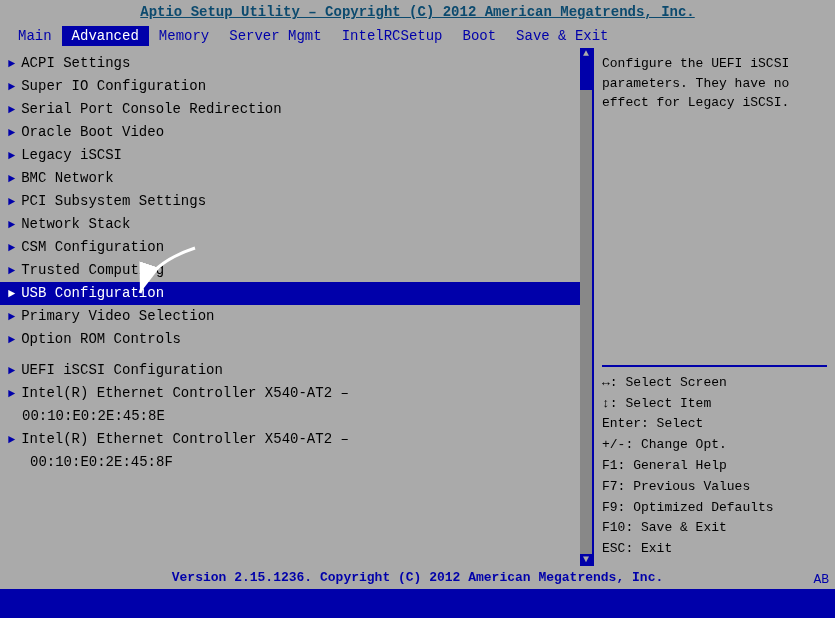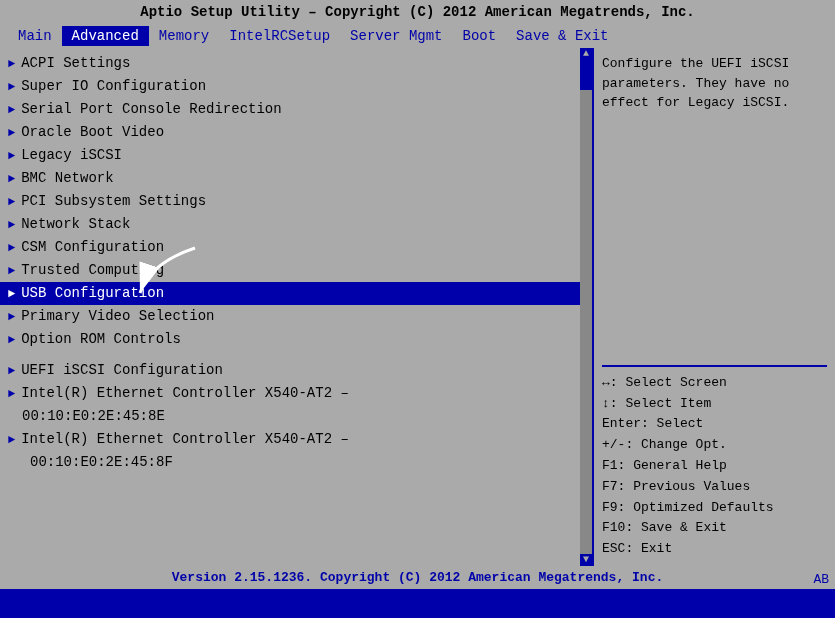--- a/index.html
+++ b/index.html
@@ -9,25 +9,26 @@
       background: #0000aa;
       font-family: 'Courier New', Courier, monospace;
       font-size: 14px;
       color: #aaaaaa;
       overflow: hidden;
     }
 
     
     #title-bar {
       background: #aaaaaa;
-      color: #000000;
+      color: #0c4a6e;
       text-align: center;
       padding: 4px 12px;
       font-weight: bold;
       font-size: 14px;
+      text-decoration: underline;
     }
 
     
     #menu-bar {
       background: #aaaaaa;
       display: flex;
       padding: 2px 8px;
       gap: 0;
     }
     .menu-item {
@@ -166,22 +167,22 @@
 <body>
 
 <div id="title-bar">
   <span>Aptio Setup Utility – Copyright (C) 2012 American Megatrends, Inc.</span>
 </div>
 
 <div id="menu-bar">
     <div class="menu-item">Main</div>
     <div class="menu-item active">Advanced</div>
     <div class="menu-item">Memory</div>
+    <div class="menu-item">Server Mgmt</div>
     <div class="menu-item">IntelRCSetup</div>
-    <div class="menu-item">Server Mgmt</div>
     <div class="menu-item">Boot</div>
     <div class="menu-item">Save &amp; Exit</div>
   </div>
 
 <div id="content">
 
   <div id="left-panel">
     <div id="entries-list">
         <div class="menu-entry">
           <span class="arrow">►</span>

